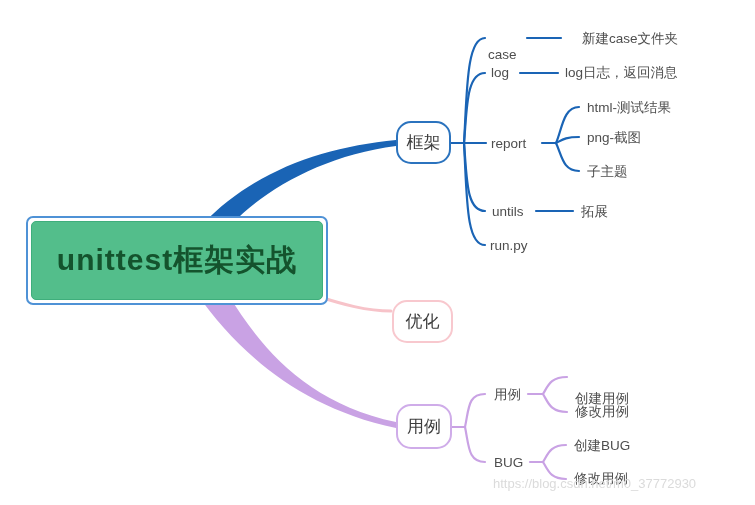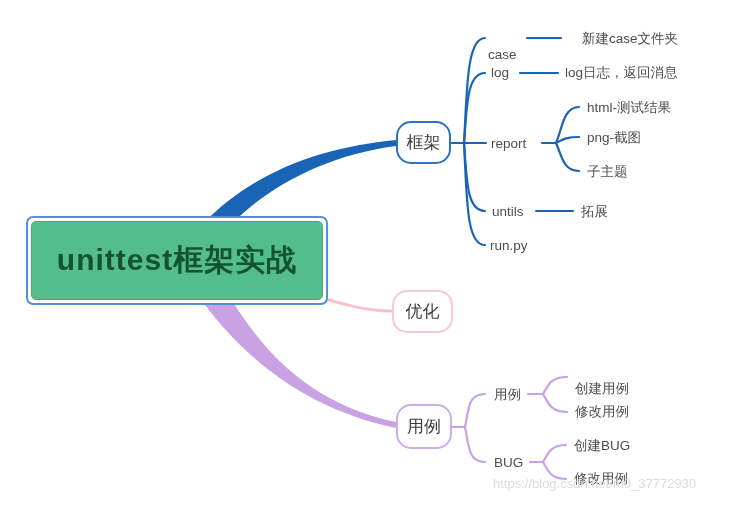--- a/index.html
+++ b/index.html
@@ -25,21 +25,21 @@
     display:flex;align-items:center;justify-content:center;
     color:#14532d;font-size:30px;font-weight:bold;letter-spacing:1px;
     box-sizing:border-box;
   }
   .branch-box{
     position:absolute;background:#ffffff;border-radius:15px;border:2px solid;
     display:flex;align-items:center;justify-content:center;
     color:#3C3C3C;font-size:17px;box-sizing:border-box;cursor:default;
   }
   .box-frame{left:396px;top:121px;width:55px;height:43px;border-color:#2B73BE;}
-  .box-optimize{left:392px;top:290px;width:61px;height:43px;border-color:#F8C8CE;}
+  .box-optimize{left:392px;top:300px;width:61px;height:43px;border-color:#F8C8CE;}
   .box-usecase{left:396px;top:404px;width:56px;height:45px;border-color:#CFACE9;}
 
   .topic-label{
     position:absolute;color:#4E4E4E;font-size:13.5px;line-height:17px;white-space:nowrap;
     cursor:default;
   }
   .watermark{
     position:absolute;left:493px;top:476px;color:#DBDBDB;font-size:13px;white-space:nowrap;
   }
 </style>
@@ -92,20 +92,20 @@
   <div class="topic-label" style="left:565px;top:64px;">log日志，返回消息</div>
   <div class="topic-label" style="left:491px;top:135px;">report</div>
   <div class="topic-label" style="left:587px;top:99px;">html-测试结果</div>
   <div class="topic-label" style="left:587px;top:129px;">png-截图</div>
   <div class="topic-label" style="left:587px;top:163px;">子主题</div>
   <div class="topic-label" style="left:492px;top:203px;">untils</div>
   <div class="topic-label" style="left:581px;top:203px;">拓展</div>
   <div class="topic-label" style="left:490px;top:237px;">run.py</div>
 
   <div class="topic-label" style="left:494px;top:386px;">用例</div>
-  <div class="topic-label" style="left:575px;top:380px;">创建用例</div>
+  <div class="topic-label" style="left:575px;top:390px;">创建用例</div>
   <div class="topic-label" style="left:575px;top:403px;">修改用例</div>
   <div class="topic-label" style="left:494px;top:454px;">BUG</div>
   <div class="topic-label" style="left:574px;top:437px;">创建BUG</div>
   <div class="topic-label" style="left:574px;top:470px;">修改用例</div>
 
   <div class="watermark">https://blog.csdn.net/m0_37772930</div>
 </div>
 
 </body></html>

